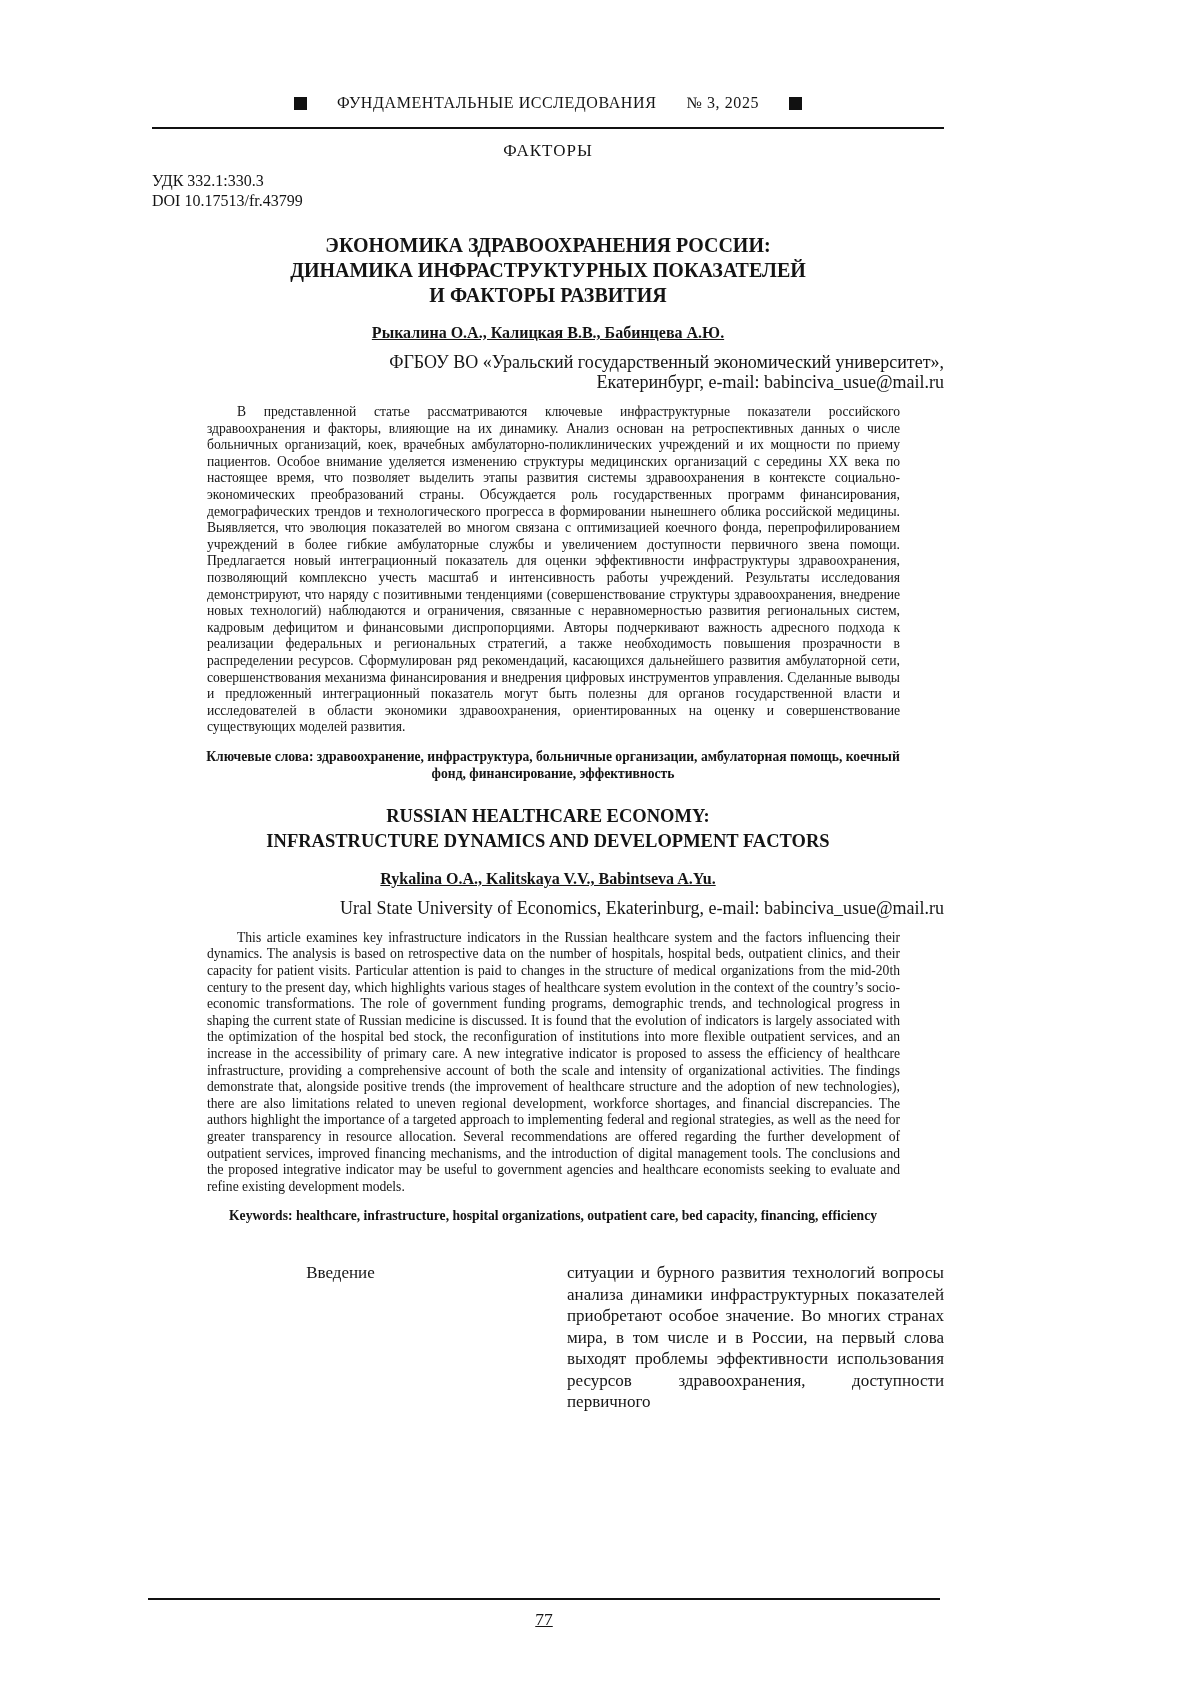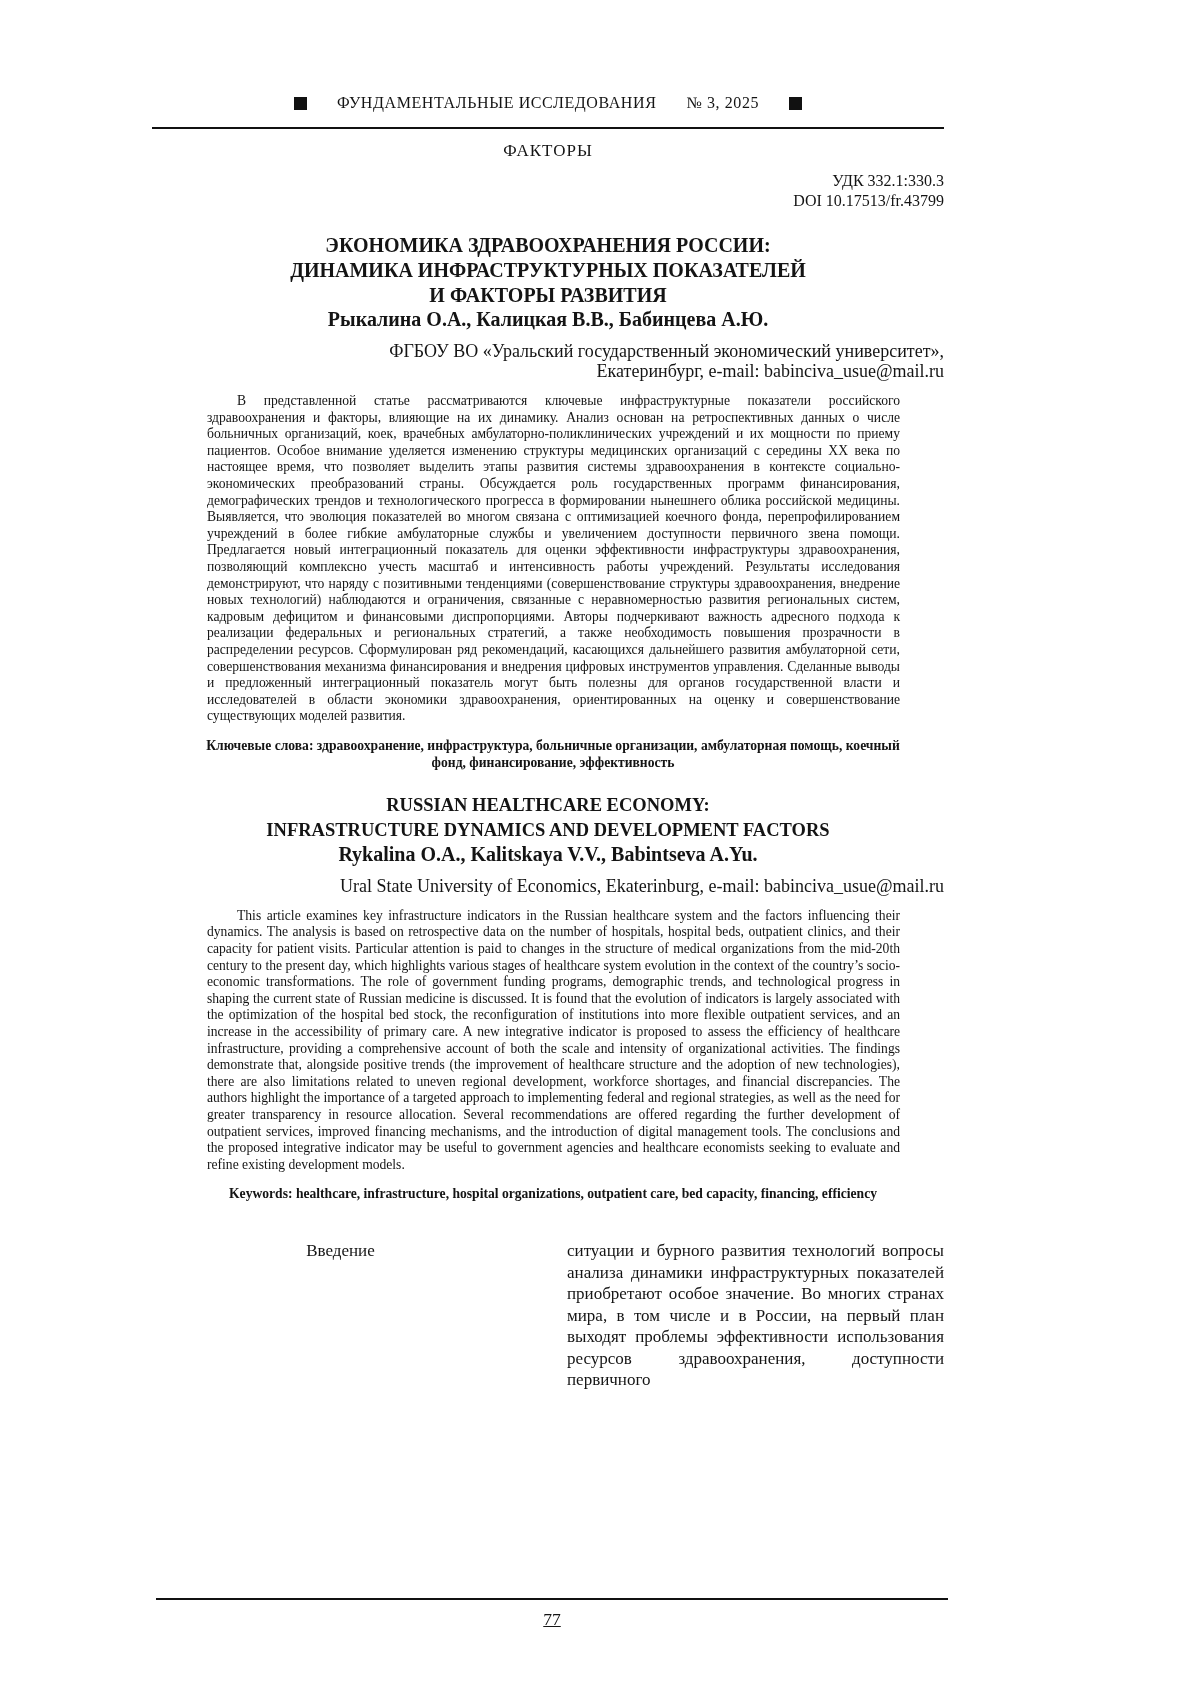--- a/index.html
+++ b/index.html
@@ -45,36 +45,38 @@
   .section-label {
     text-align: center;
     font-size: 17px;
     letter-spacing: 1px;
     margin-top: 12px;
   }
 
   .udk, .doi {
     font-size: 16px;
     line-height: 20px;
-    text-align: right;
+    text-align: left;
   }
   .udk { margin-top: 10px; }
 
   .title-ru {
     margin-top: 22px;
     text-align: center;
     font-weight: bold;
     font-size: 20px;
     line-height: 25px;
     white-space: pre-line;
   }
   .authors {
-    text-align: center;
-    font-weight: bold;
-    font-size: 20px;
+    margin-top: 16px;
+    text-align: center;
+    font-weight: bold;
+    font-size: 16px;
+    text-decoration: underline;
   }
   .affiliation {
     margin-top: 10px;
     text-align: right;
     font-size: 18px;
     line-height: 20px;
     white-space: pre-line;
   }
 
   .abstract {
@@ -120,21 +122,21 @@
     text-align: center;
     font-weight: normal;
     font-size: 17px;
     margin-bottom: 2px;
   }
   .col p.indent { text-indent: 26px; }
 
   
   .footer {
     position: absolute;
-    left: 156px;
+    left: 148px;
     width: 792px;
     top: 1598px;
     text-decoration: underline;
   }
   .footer-rule {
     border: none;
     border-top: 2px solid #111;
   }
   .page-number {
     text-align: center;
@@ -182,21 +184,21 @@
 
   <p class="abstract">This article examines key infrastructure indicators in the Russian healthcare system and the factors influencing their dynamics. The analysis is based on retrospective data on the number of hospitals, hospital beds, outpatient clinics, and their capacity for patient visits. Particular attention is paid to changes in the structure of medical organizations from the mid-20th century to the present day, which highlights various stages of healthcare system evolution in the context of the country’s socio-economic transformations. The role of government funding programs, demographic trends, and technological progress in shaping the current state of Russian medicine is discussed. It is found that the evolution of indicators is largely associated with the optimization of the hospital bed stock, the reconfiguration of institutions into more flexible outpatient services, and an increase in the accessibility of primary care. A new integrative indicator is proposed to assess the efficiency of healthcare infrastructure, providing a comprehensive account of both the scale and intensity of organizational activities. The findings demonstrate that, alongside positive trends (the improvement of healthcare structure and the adoption of new technologies), there are also limitations related to uneven regional development, workforce shortages, and financial discrepancies. The authors highlight the importance of a targeted approach to implementing federal and regional strategies, as well as the need for greater transparency in resource allocation. Several recommendations are offered regarding the further development of outpatient services, improved financing mechanisms, and the introduction of digital management tools. The conclusions and the proposed integrative indicator may be useful to government agencies and healthcare economists seeking to evaluate and refine existing development models.</p>
 
   <p class="keywords"><span>Keywords:</span> <span>healthcare, infrastructure, hospital organizations, outpatient care, bed capacity, financing, efficiency</span></p>
 
   <div class="columns">
     <div class="col">
       <div class="intro-heading">Введение</div>
     </div>
     <div class="col">
-      <p>ситуации и бурного развития технологий вопросы анализа динамики инфраструктурных показателей приобретают особое значение. Во многих странах мира, в том числе и в России, на первый план выходят проблемы эффективности использования ресурсов здравоохранения, доступности первичного</p>
+      <p>ситуации и бурного развития технологий вопросы анализа динамики инфраструктурных показателей приобретают особое значение. Во многих странах мира, в том числе и в России, на первый слова выходят проблемы эффективности использования ресурсов здравоохранения, доступности первичного</p>
     </div>
   </div>
 
 </div>
 
 <div class="footer">
   <hr class="footer-rule">
   <div class="page-number">77</div>
 </div>
 

